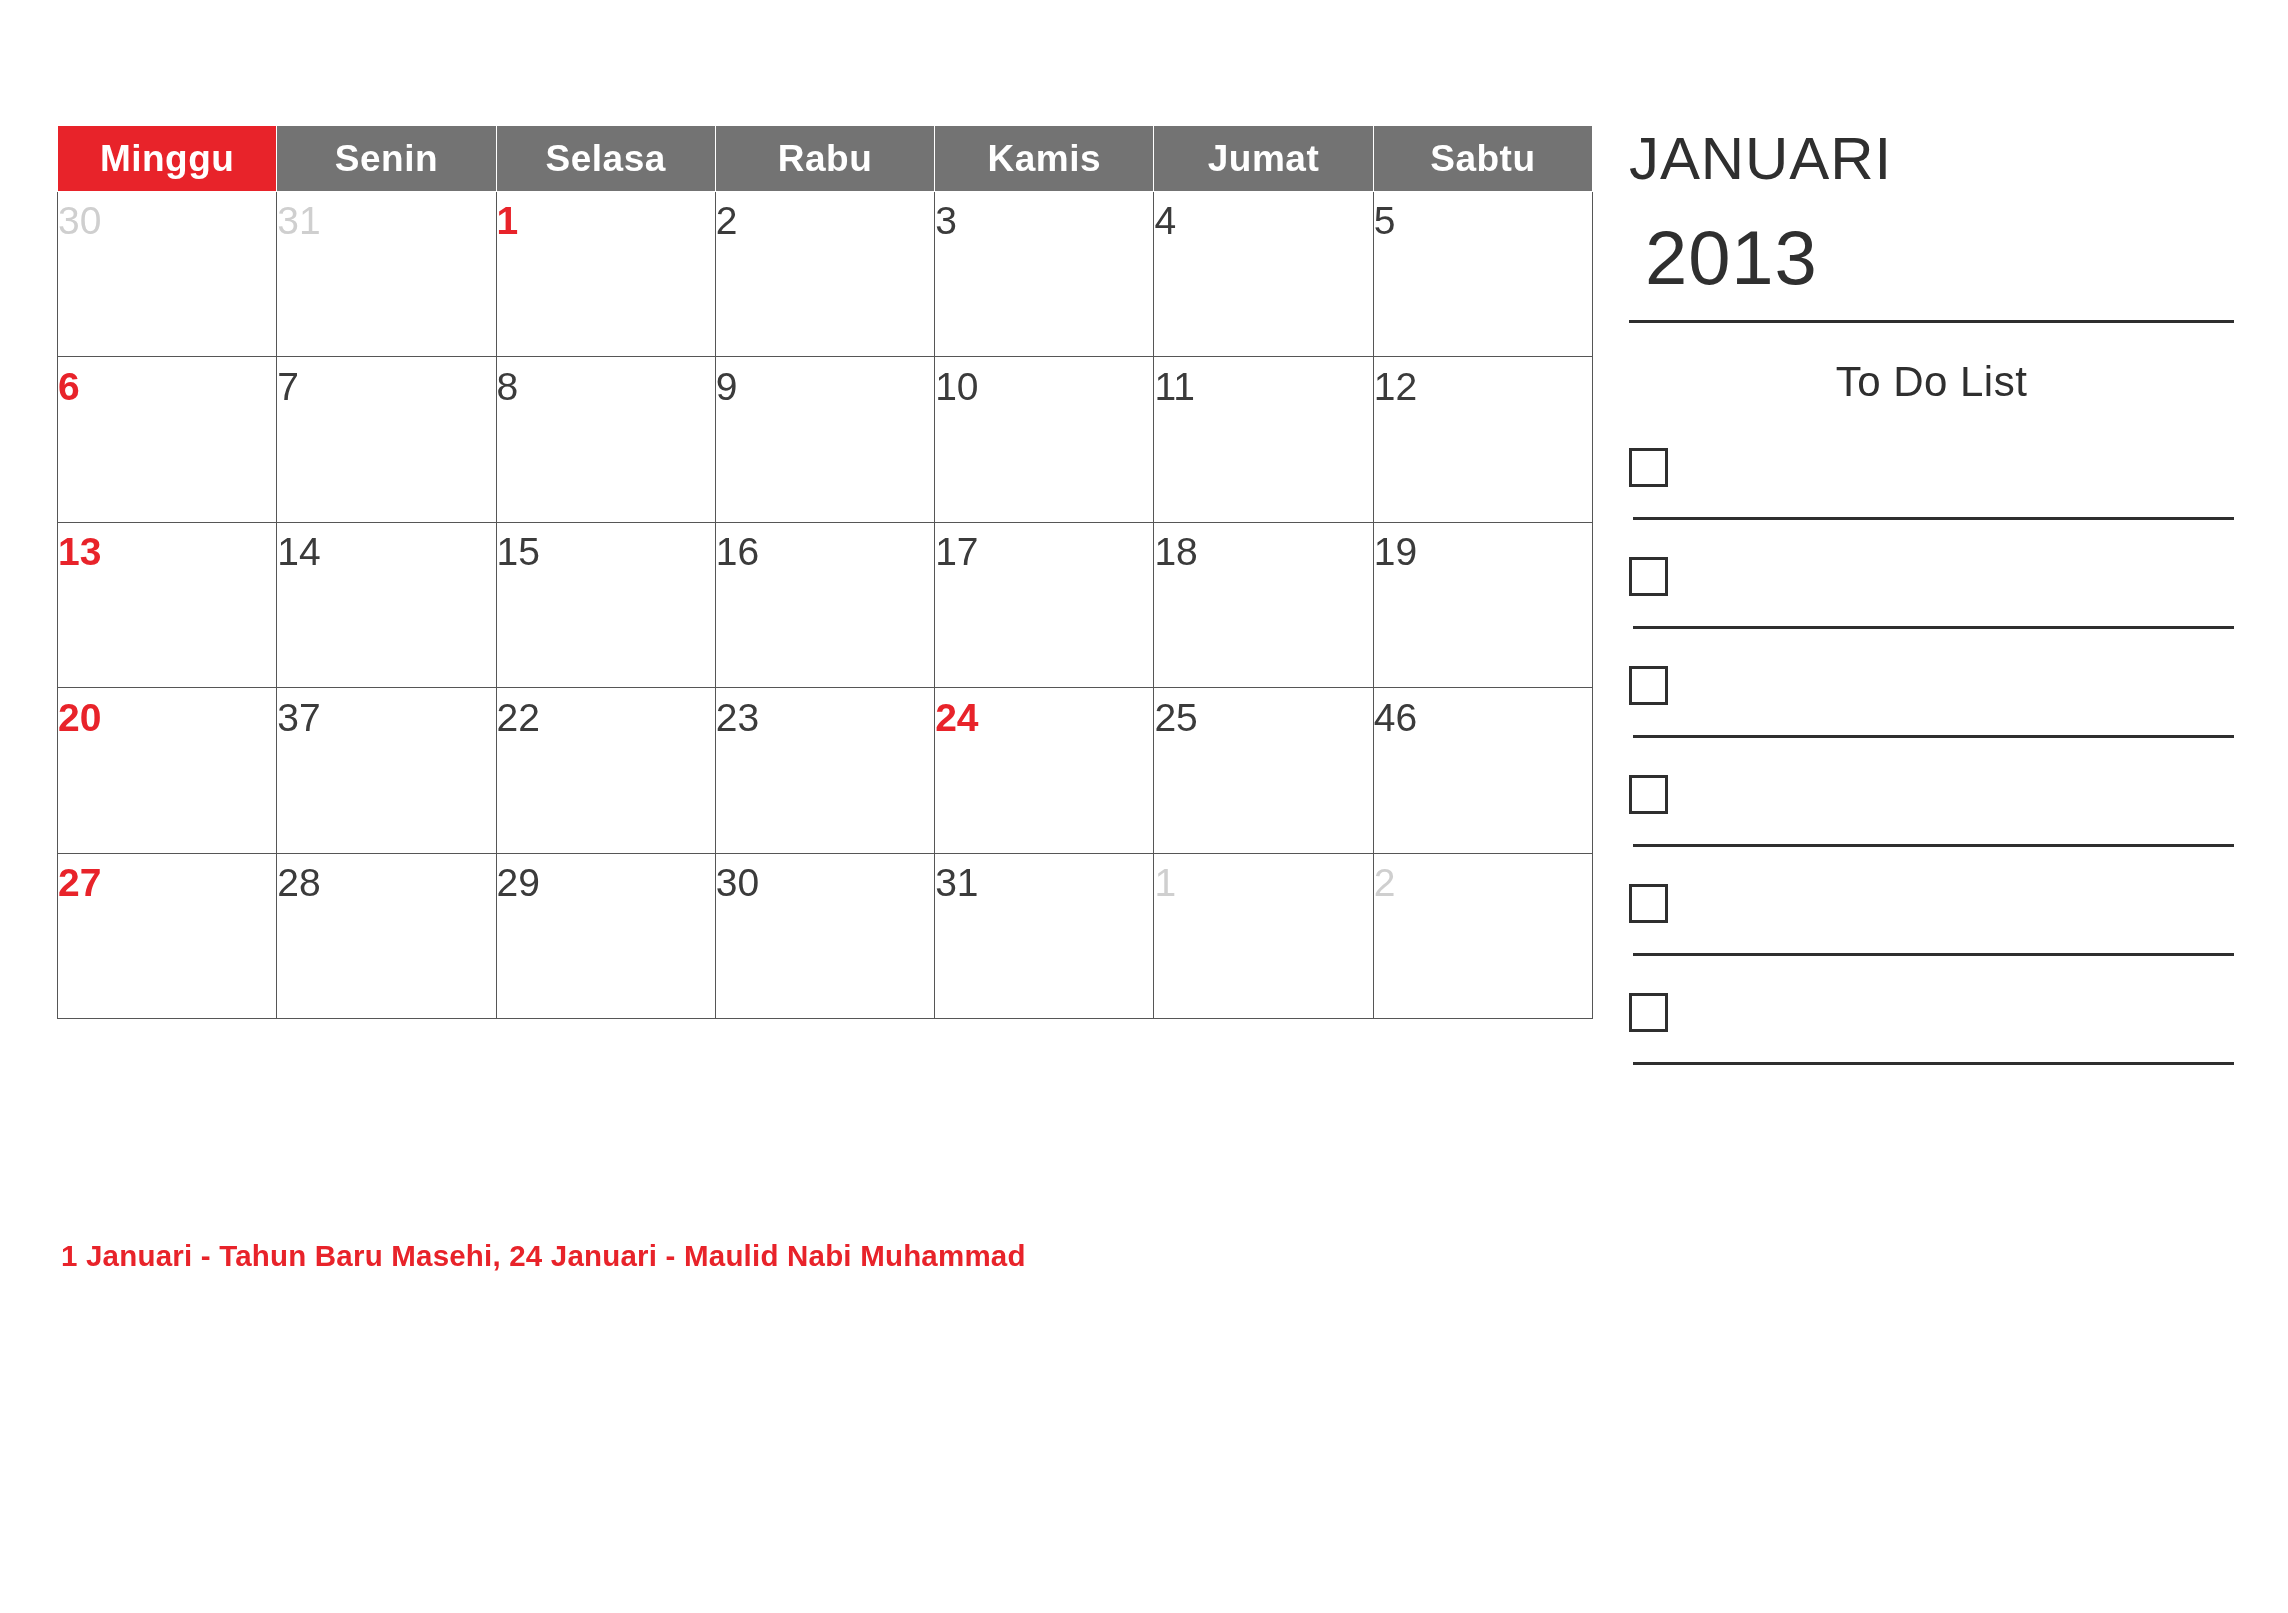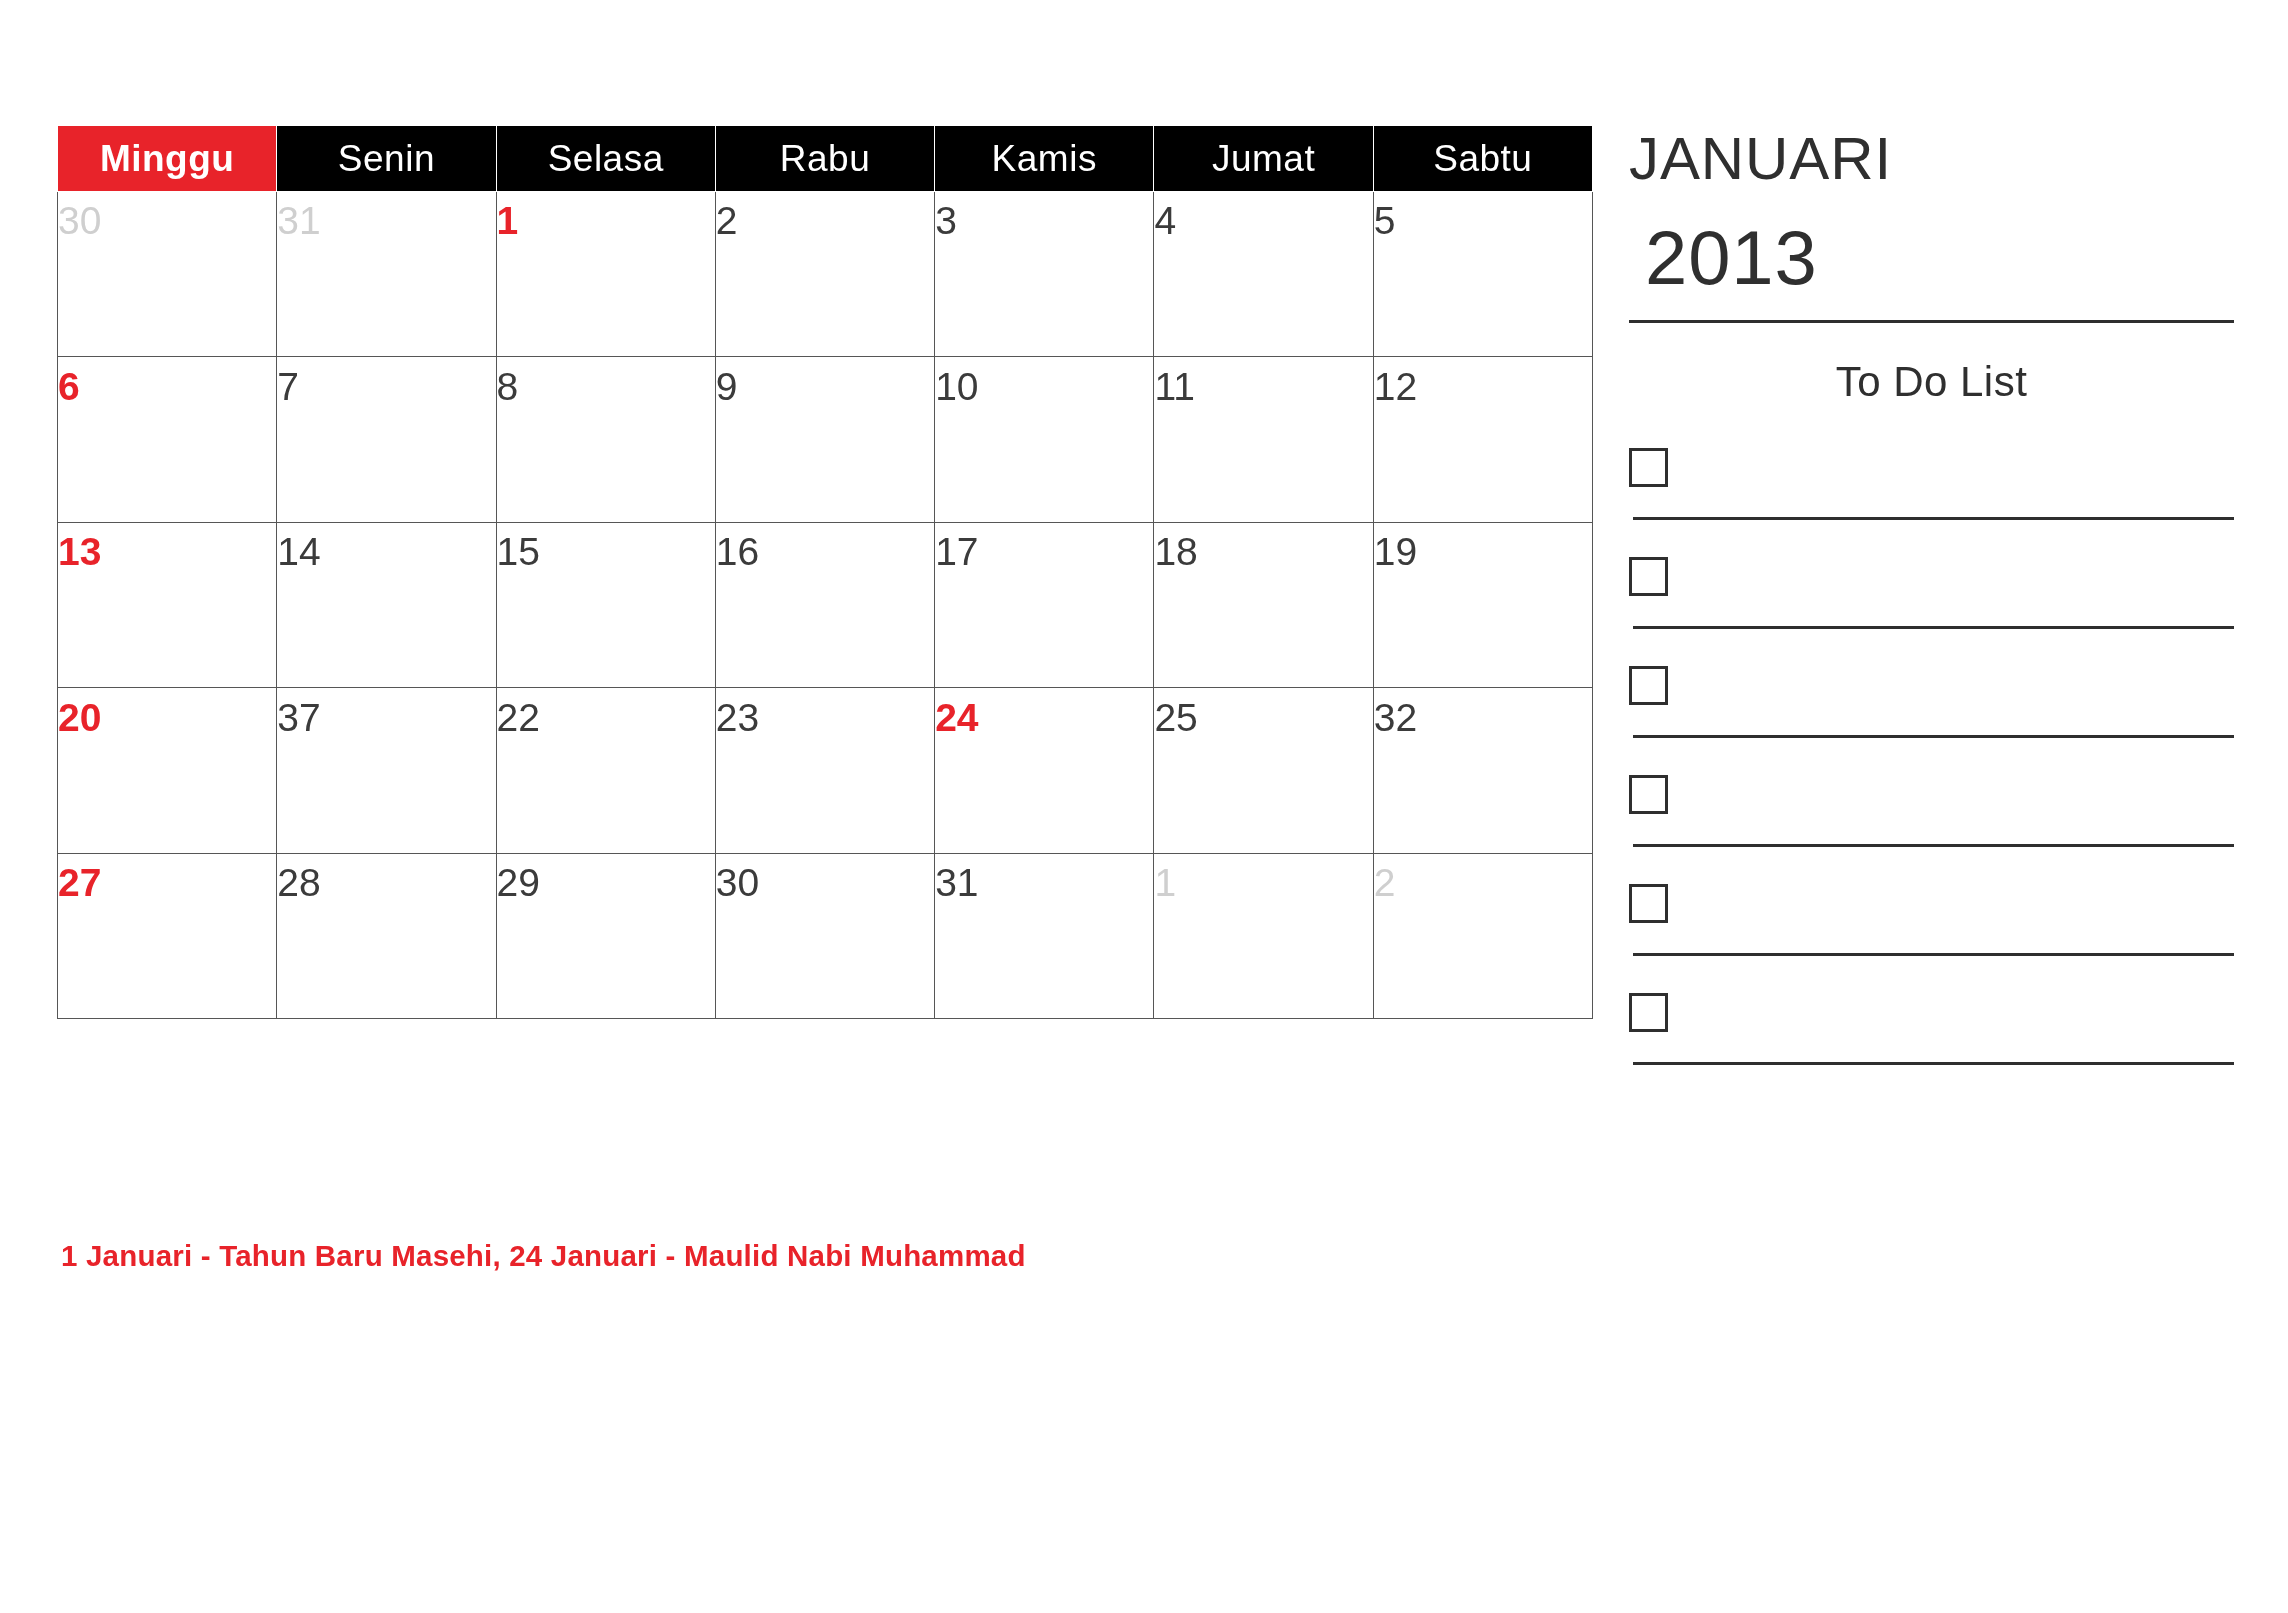--- a/index.html
+++ b/index.html
@@ -33,24 +33,24 @@
   .cal-table {
     border-collapse: collapse;
     table-layout: fixed;
     width: 1536px;
   }
 
   .cal-table col { width: 219px; }
 
   .cal-table thead th {
     height: 63px;
-    background: #000000;
+    background: #737373;
     color: #ffffff;
     font-size: 37px;
-    font-weight: normal;
+    font-weight: bold;
     text-align: center;
     vertical-align: middle;
     border: 0.9px solid #ffffff;
     letter-spacing: 0.5px;
   }
   .cal-table thead th.sunday-head {
     background: #e8232a;
     font-weight: bold;
   }
 
@@ -211,21 +211,21 @@
           <td>19</td>
         </tr>
 
         <tr>
           <td class="sunday-cell">20</td>
           <td>37</td>
           <td>22</td>
           <td>23</td>
           <td class="holiday">24</td>
           <td>25</td>
-          <td>32</td>
+          <td>46</td>
         </tr>
 
         <tr>
           <td class="sunday-cell">27</td>
           <td>28</td>
           <td>29</td>
           <td>30</td>
           <td>31</td>
           <td class="muted">1</td>
           <td class="muted">2</td>

